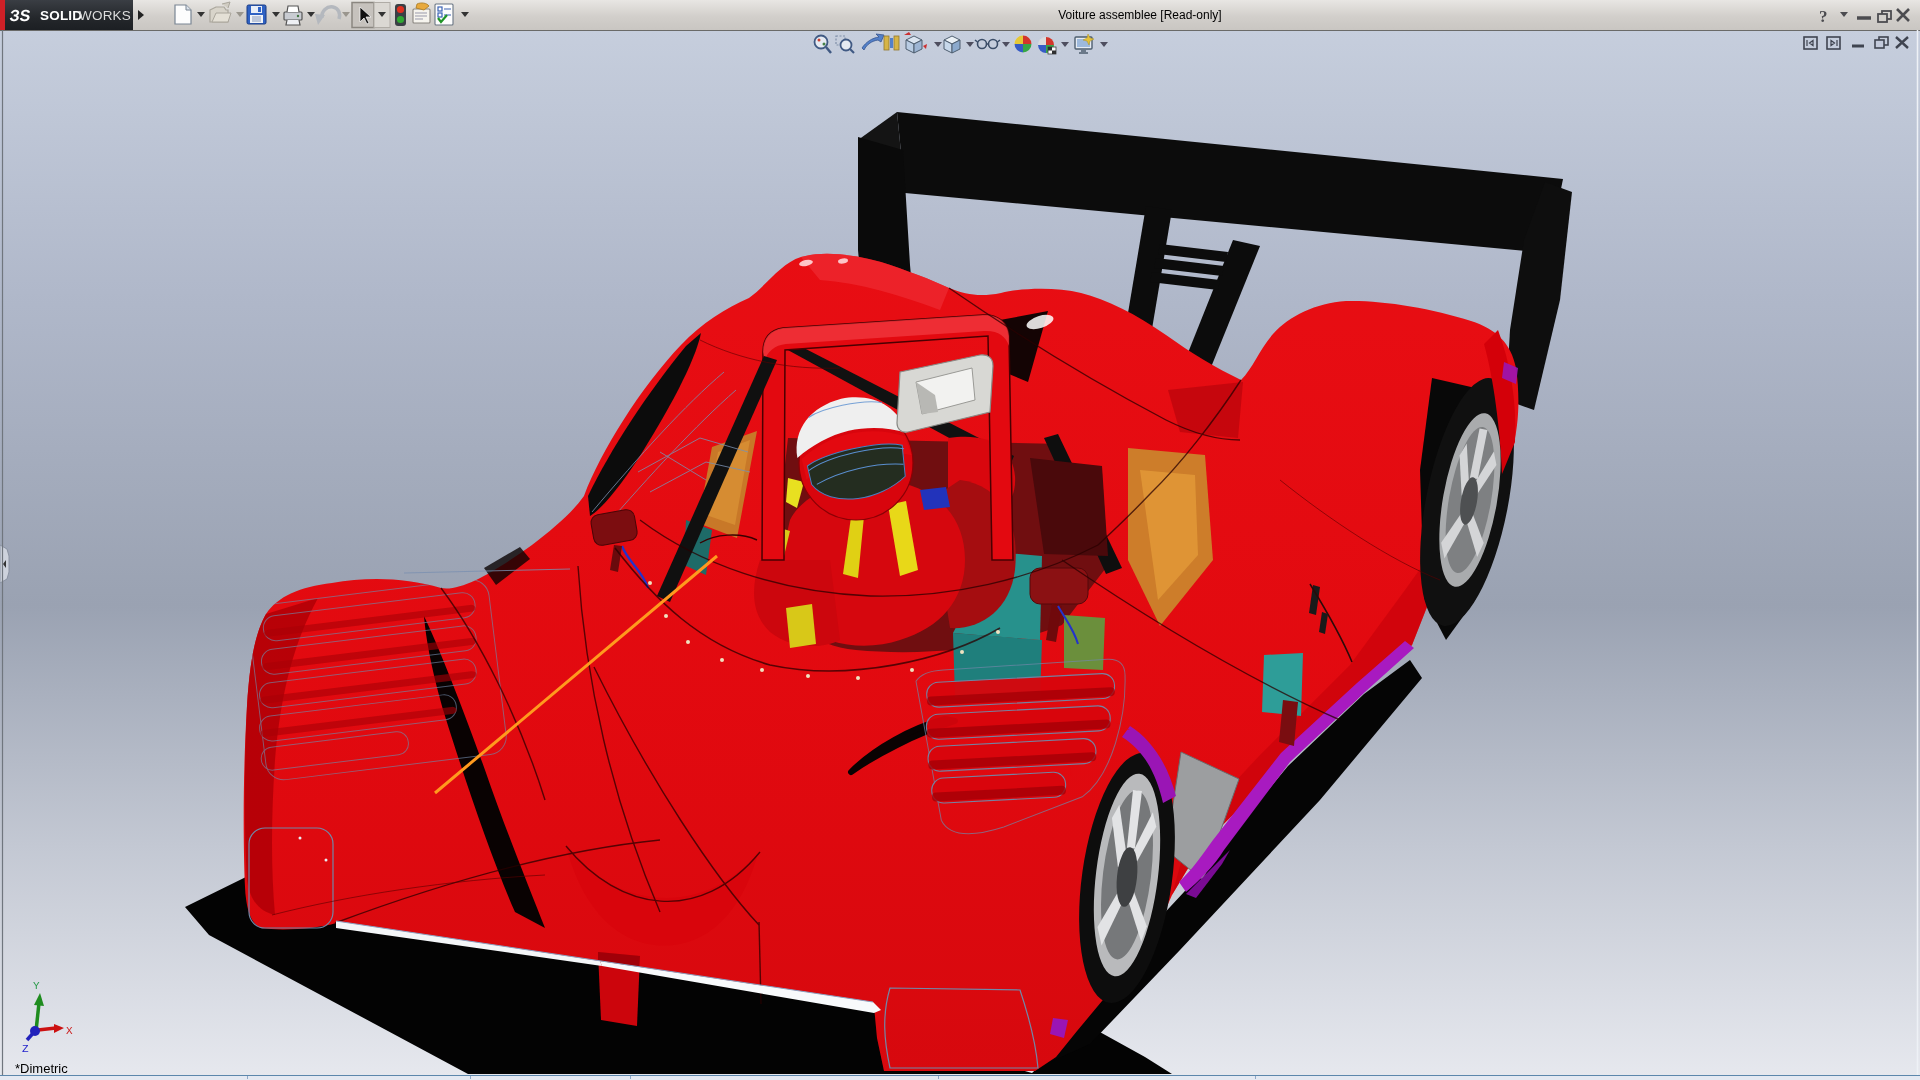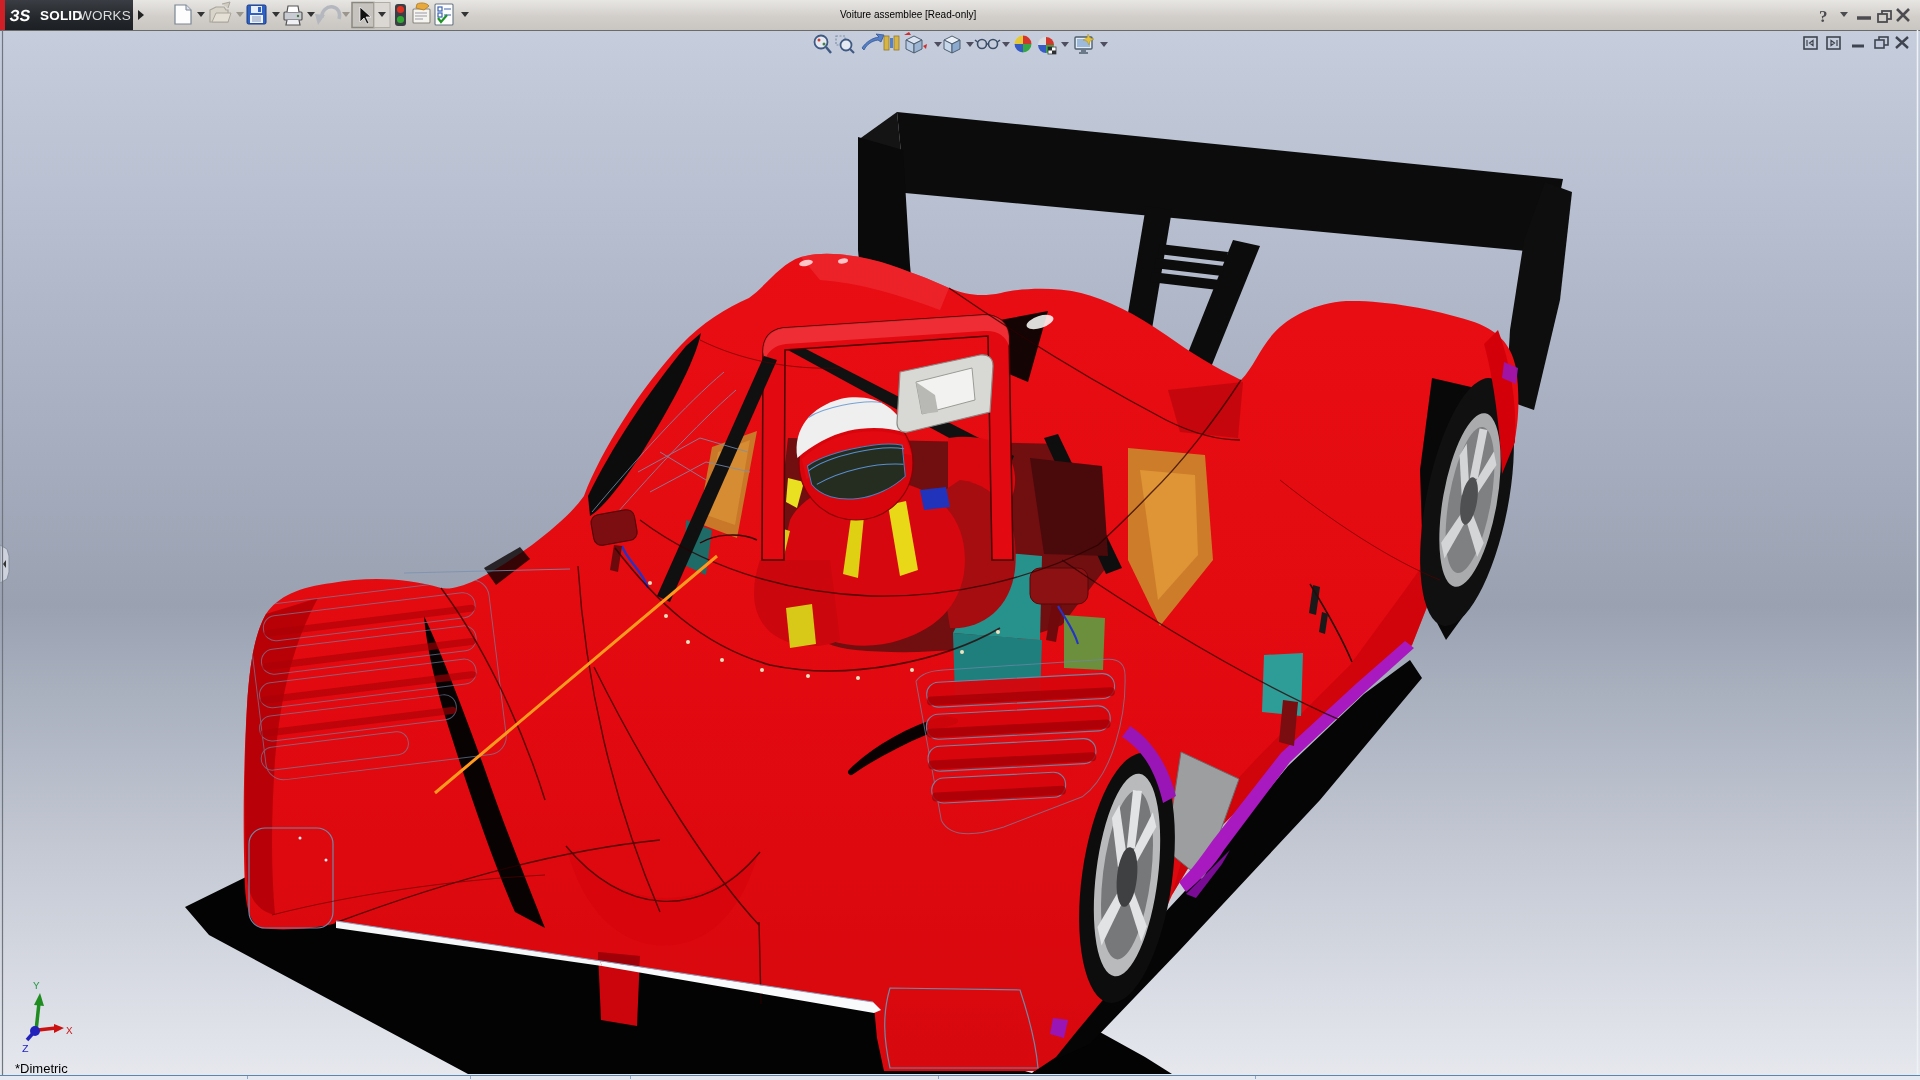--- a/index.html
+++ b/index.html
@@ -1,21 +1,21 @@
 <!DOCTYPE html>
 <html><head>
 <meta charset="utf-8">
 <style>
 html,body{margin:0;padding:0;width:1920px;height:1080px;overflow:hidden;font-family:"Liberation Sans",sans-serif;}
 #stage{position:relative;width:1920px;height:1080px;background:#d4d0cc;}
 
 #titlebar{position:absolute;left:0;top:0;width:1920px;height:30px;background:linear-gradient(#e8e6e3,#d2cfcb 55%,#c9c6c2);border-bottom:1px solid #6a6a68;}
 #redstrip{position:absolute;left:0;top:0;width:5px;height:30px;background:#cf2027;}
 #swlogo{position:absolute;left:5px;top:0;width:128px;height:30px;background:linear-gradient(#3a3e44,#24272b 60%,#1c1f23);}
-#title-text{position:absolute;left:840px;top:0;width:600px;height:30px;line-height:30px;font-size:10px;color:#000;}
+#title-text{position:absolute;left:840px;top:0;width:600px;height:30px;line-height:30px;text-align:center;font-size:12px;color:#000;}
 
 #viewport{position:absolute;left:0;top:30px;width:1920px;height:1046px;}
 #statusbar{position:absolute;left:0;top:1075px;width:1920px;height:5px;background:#e4e9f2;border-top:1px solid #5c87ac;border-bottom:2px solid #2e4e9e;}
 .sdiv{position:absolute;top:0;width:1px;height:3px;background:#8fa8c8;}
 svg{position:absolute;left:0;top:0;}
 </style>
 </head>
 <body>
 <div id="stage">
   <div id="viewport">

